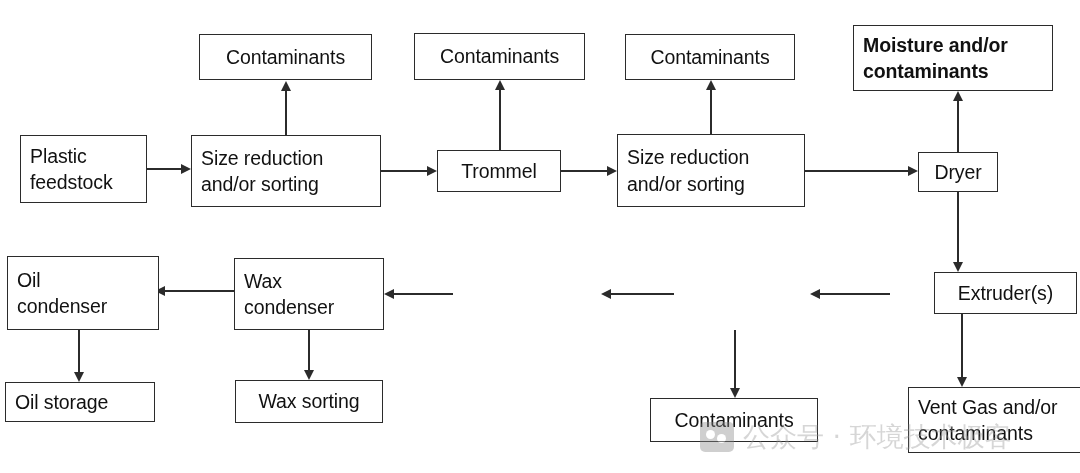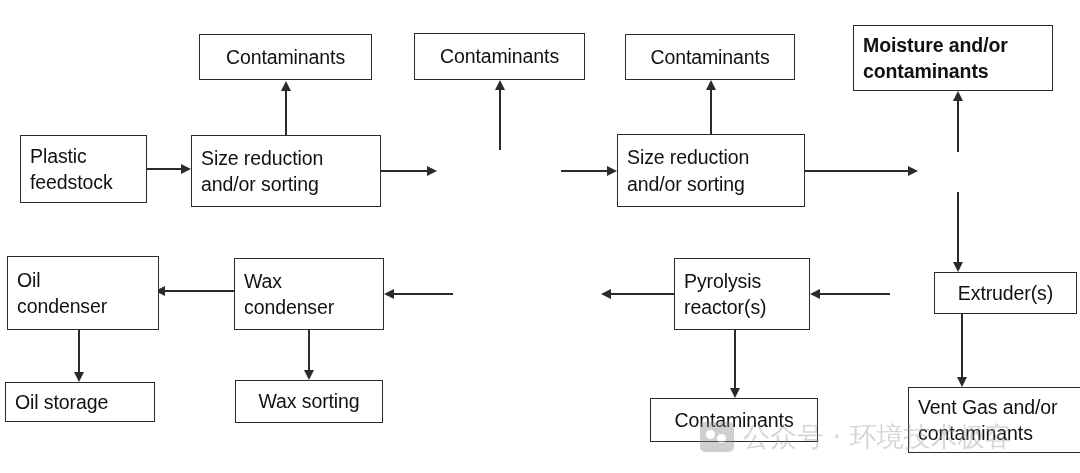--- a/index.html
+++ b/index.html
@@ -129,44 +129,46 @@
 
   <div class="node left" style="left:191px; top:135px; width:190px; height:72px;">
     <span class="txt">Size reduction
 and/or sorting</span>
   </div>
 
   <div class="node center" style="left:414px; top:33px;  width:171px; height:47px;">
     <span class="txt">Contaminants</span>
   </div>
 
+  <div class="node center" style="left:437px; top:150px; width:124px; height:42px;">
+    <span class="txt">Trommel</span>
+  </div>
 
   <div class="node center" style="left:625px; top:34px;  width:170px; height:46px;">
     <span class="txt">Contaminants</span>
   </div>
 
   <div class="node left" style="left:617px; top:134px; width:188px; height:73px;">
     <span class="txt">Size reduction
 and/or sorting</span>
   </div>
 
   <div class="node left" style="left:853px; top:25px;  width:200px; height:66px;font-weight:bold;">
     <span class="txt">Moisture and/or
 contaminants</span>
   </div>
 
+  <div class="node center" style="left:918px; top:152px; width:80px;  height:40px;">
+    <span class="txt">Dryer</span>
+  </div>
 
   <div class="node center" style="left:934px; top:272px; width:143px; height:42px;">
     <span class="txt">Extruder(s)</span>
   </div>
 
-  <div class="node left" style="left:674px; top:258px; width:136px; height:72px;">
-    <span class="txt">Pyrolysis
-reactor(s)</span>
-  </div>
 
 
   <div class="node left" style="left:234px; top:258px; width:150px; height:72px;">
     <span class="txt">Wax
 condenser</span>
   </div>
 
   <div class="node left" style="left:7px;   top:256px; width:152px; height:74px;">
     <span class="txt">Oil
 condenser</span>

